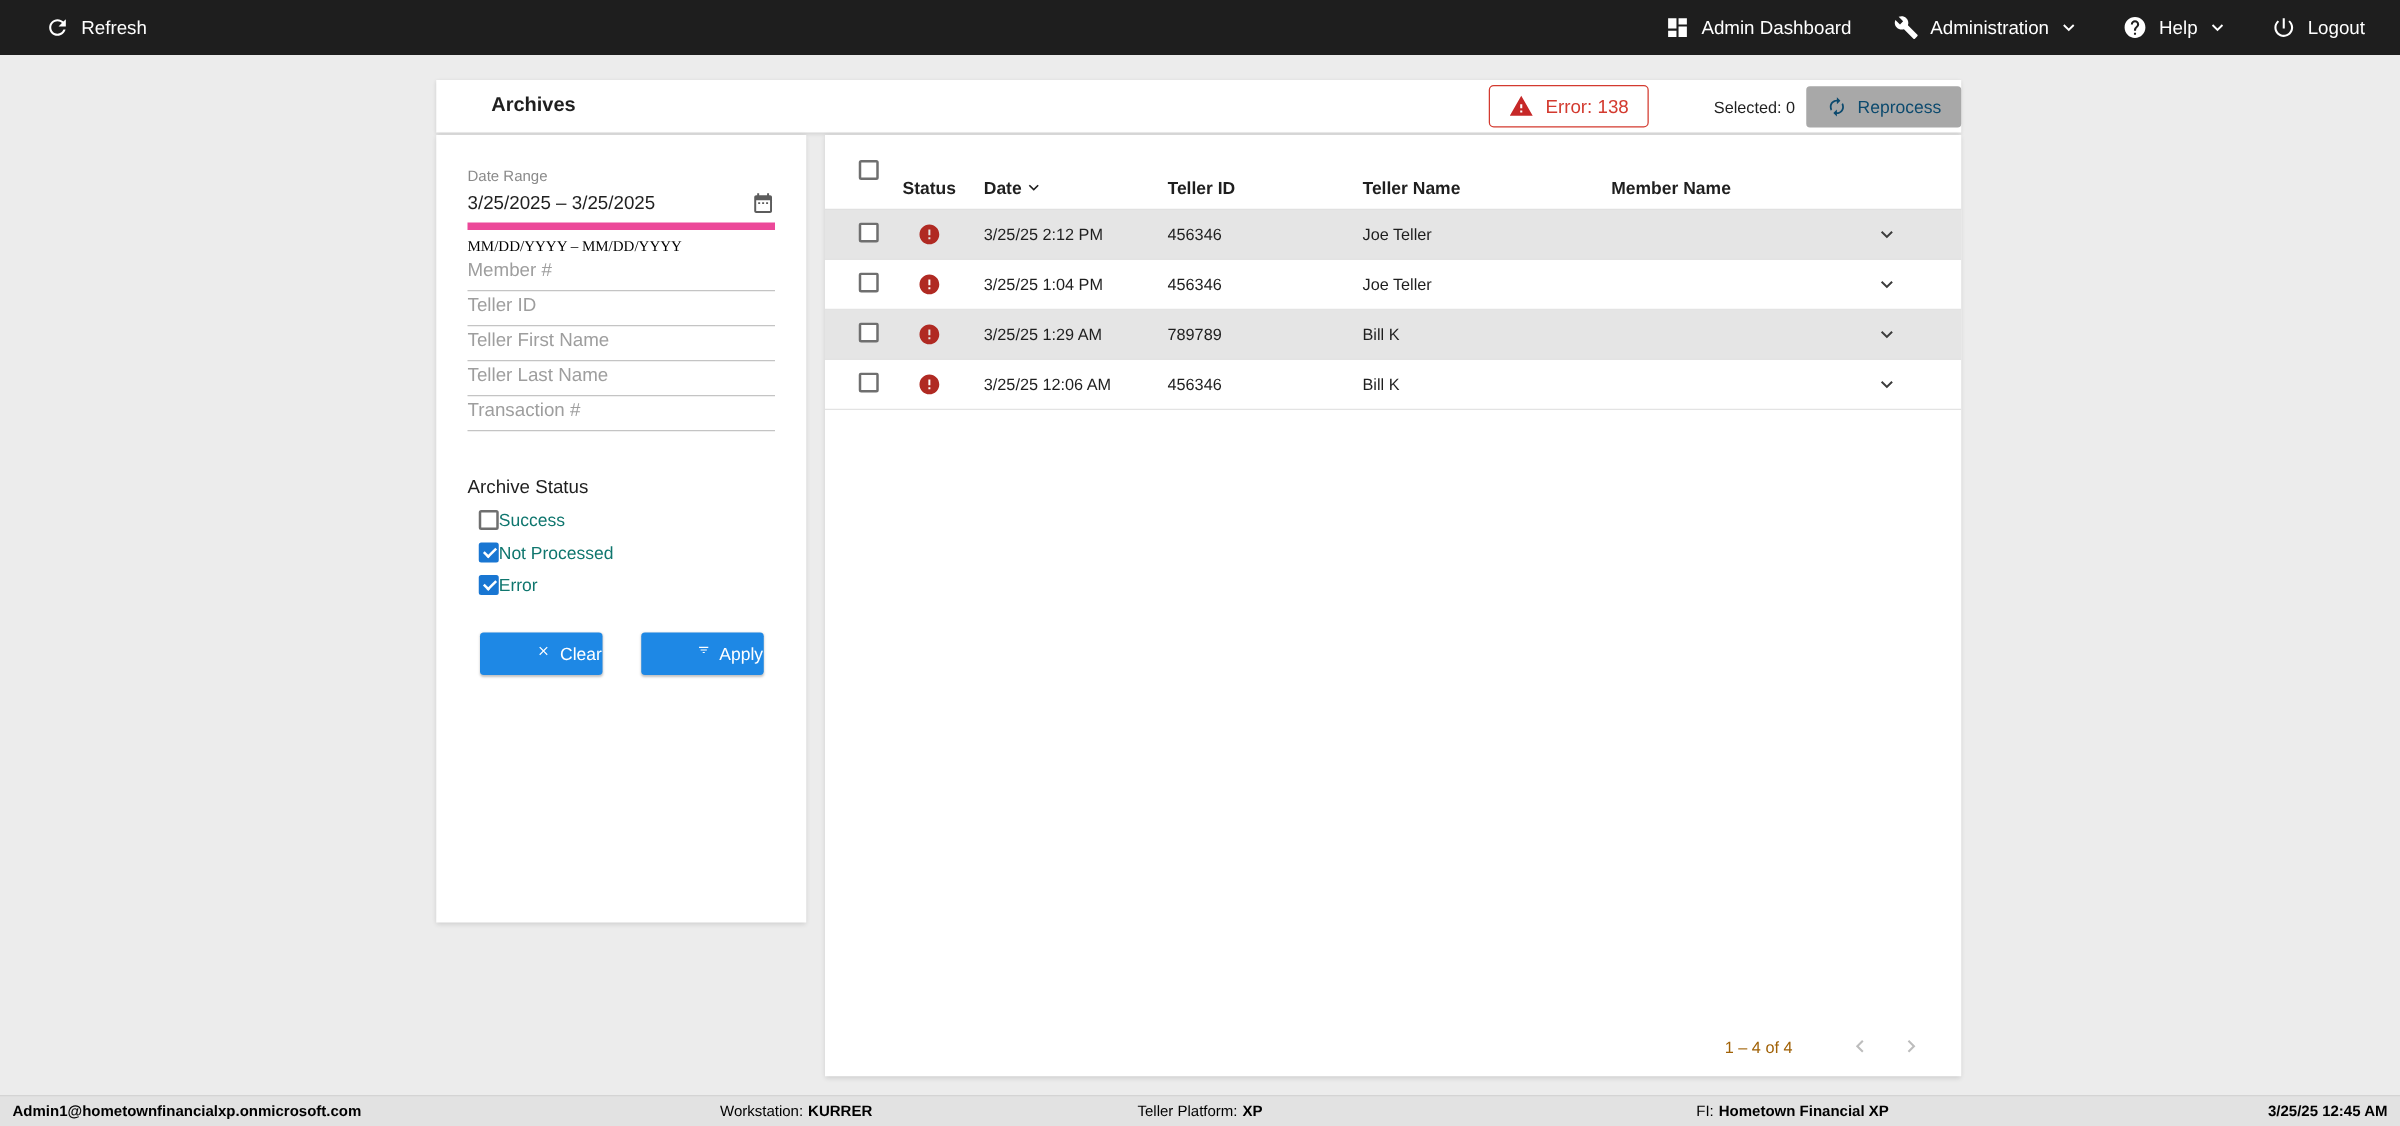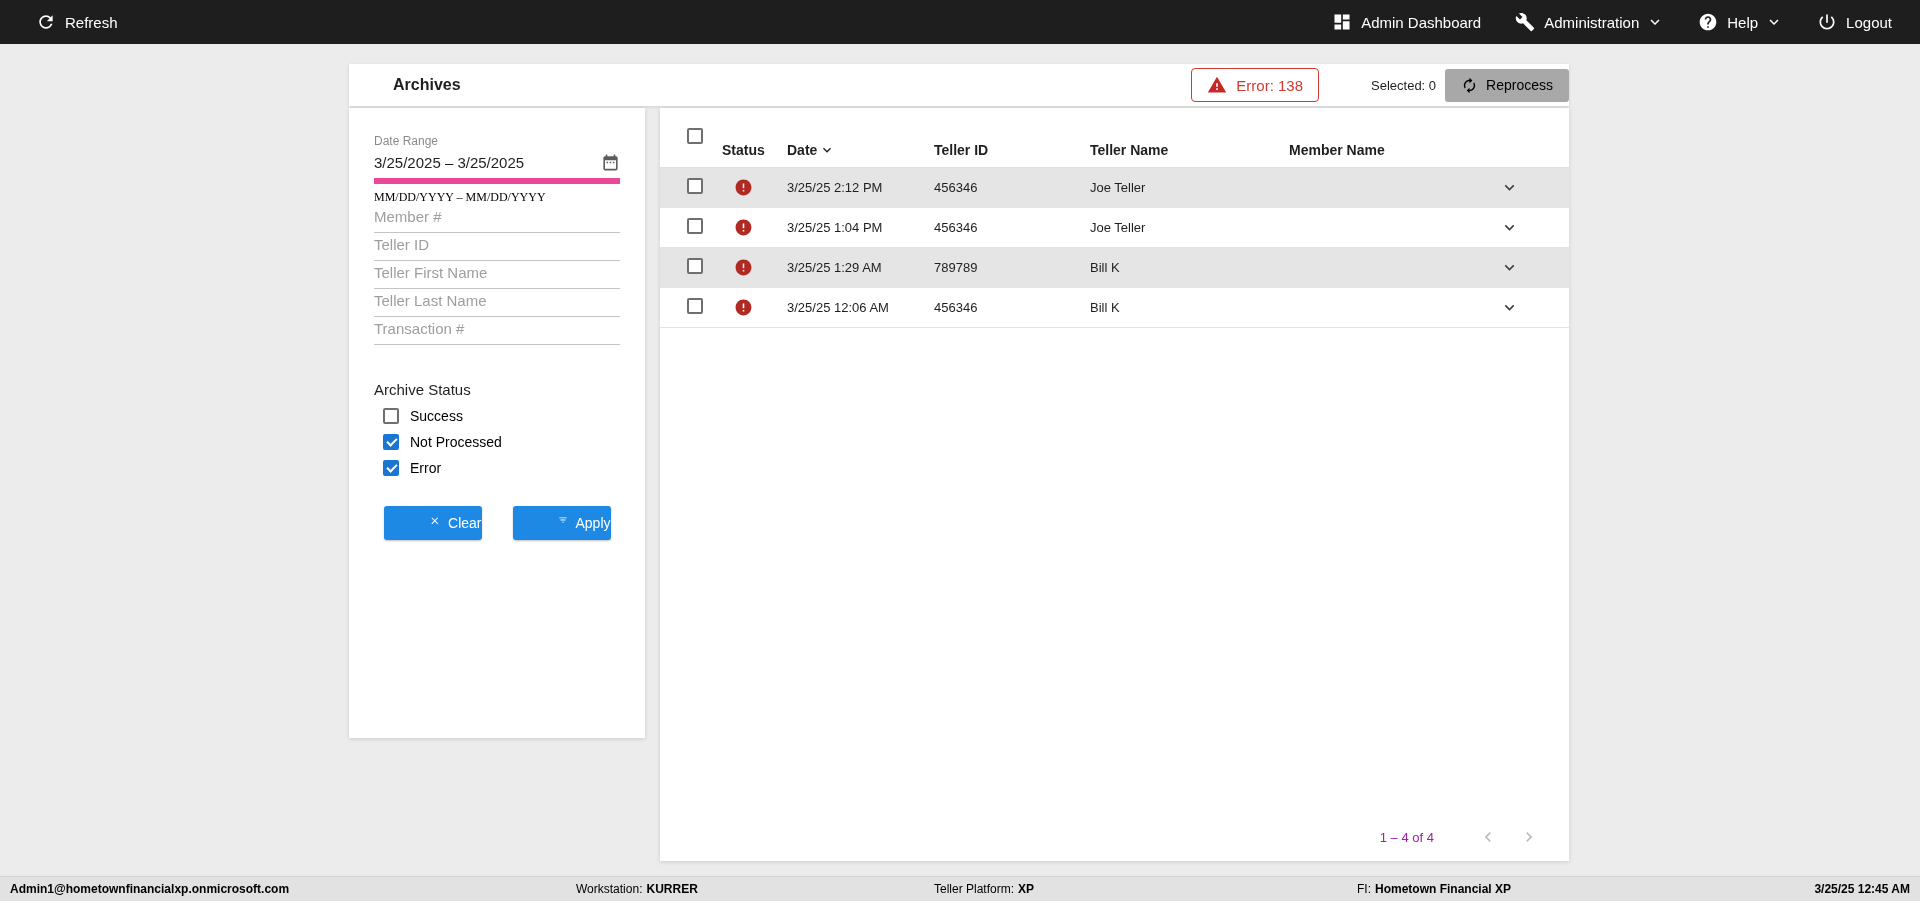--- a/index.html
+++ b/index.html
@@ -40,21 +40,21 @@
     display: flex; align-items: center; gap: 9px;
     height: 34px; padding: 0 15px; background: #ffffff;
     border: 1px solid #d33a2f; border-radius: 4px;
     color: #d33a2f; font-size: 15px; cursor: pointer;
   }
   .error-badge .ic { width: 20px; height: 20px; color: #c62828; }
   .selected-label { font-size: 13px; color: #1f1f1f; margin-left: 52px; margin-right: 9px; }
   .reprocess-btn {
     display: flex; align-items: center; gap: 8px;
     height: 33px; padding: 0 16px; border: none; border-radius: 3px;
-    background: #a8a8a8; color: #000000; font-size: 14px;
+    background: #a8a8a8; color: #0c4a6e; font-size: 14px;
     font-family: "Liberation Sans", sans-serif; cursor: pointer;
   }
   .reprocess-btn .ic { width: 17px; height: 17px; }
 
   
   .sidebar {
     position: absolute; left: 349px; top: 108px; width: 296px; height: 630px;
     background: #ffffff; box-shadow: 0 1px 4px rgba(0,0,0,0.14);
     padding: 26px 25px; overflow: hidden;
   }
@@ -68,22 +68,22 @@
   .hint { margin-top: 6px; font-size: 12px; color: #000000; font-family: Liberation Serif, serif; }
   .text-field {
     display: block; width: 100%; 
     border: none; border-bottom: 1px solid #c4c4c4; background: transparent;
     padding: 3px 0 7px; font-size: 15px; color: #1f1f1f;
     font-family: "Liberation Sans", sans-serif; outline: none;
   }
   .text-field::placeholder { color: #9e9e9e; opacity: 1; }
   .section-title { margin-top: 36px; font-size: 15px; color: #1f1f1f; }
   .cb-row {
-    display: flex; align-items: flex-start; gap: 11px;
-    margin-top: 10px; padding-left: 9px; font-size: 14px; color: #000000; cursor: pointer;
+    display: flex; align-items: flex-start; 
+    margin-top: 10px; padding-left: 9px; font-size: 14px; color: #0f766e; cursor: pointer;
   }
   .cb {
     width: 16px; height: 16px; border: 2px solid #6f6f6f; border-radius: 2px;
     background: #fff; position: relative; flex: none; display: inline-block; cursor: pointer;
   }
   .cb.checked { background: #1976d2; border-color: #1976d2; }
   .cb.checked::after {
     content: ""; position: absolute; left: 3.5px; top: 0px;
     width: 4px; height: 8px; border: solid #fff; border-width: 0 2px 2px 0;
     transform: rotate(45deg);
@@ -118,34 +118,34 @@
   .c-date-h .ic { width: 16px; height: 16px; color: #1f1f1f; }
   .status-cell { display: flex; justify-content: flex-start; padding-left: 12px; }
   .status-cell .ic { width: 19px; height: 19px; color: #b02a23; }
   .exp-cell { display: flex; justify-content: center; }
   .exp-cell .ic { width: 19px; height: 19px; color: #3c3c3c; cursor: pointer; }
 
   .pagination {
     position: absolute; right: 30px; bottom: 14px;
     display: flex; align-items: center;
   }
-  .pagination .plabel { font-size: 13px; color: #a21caf; margin-right: 44px; }
+  .pagination .plabel { font-size: 13px; color: #a16207; margin-right: 44px; }
   .pagination .ic { width: 20px; height: 20px; color: #bdbdbd; cursor: pointer; }
   .pagination .ic + .ic { margin-left: 21px; }
 
   
   .footer {
     position: absolute; left: 0; right: 0; bottom: 0; height: 25px;
     background: #e2e2e2; border-top: 1px solid #d4d4d4;
     font-size: 12px; color: #000;
   }
   .footer .fitem { position: absolute; top: 0; height: 100%; display: flex; align-items: center; gap: 4px; white-space: nowrap; }
   .f-user { left: 10px; font-weight: bold; }
   .f-ws { left: 576px; }
-  .f-plat { left: 934px; text-align: right; }
+  .f-plat { left: 910px; text-align: right; }
   .f-fi { left: 1357px; }
   .f-dt { right: 10px; font-weight: bold; }
   .bold { font-weight: bold; }
 </style>
 </head>
 <body>
 
 <div class="topbar">
   <div class="topbar-group">
     <div class="topbar-item">

